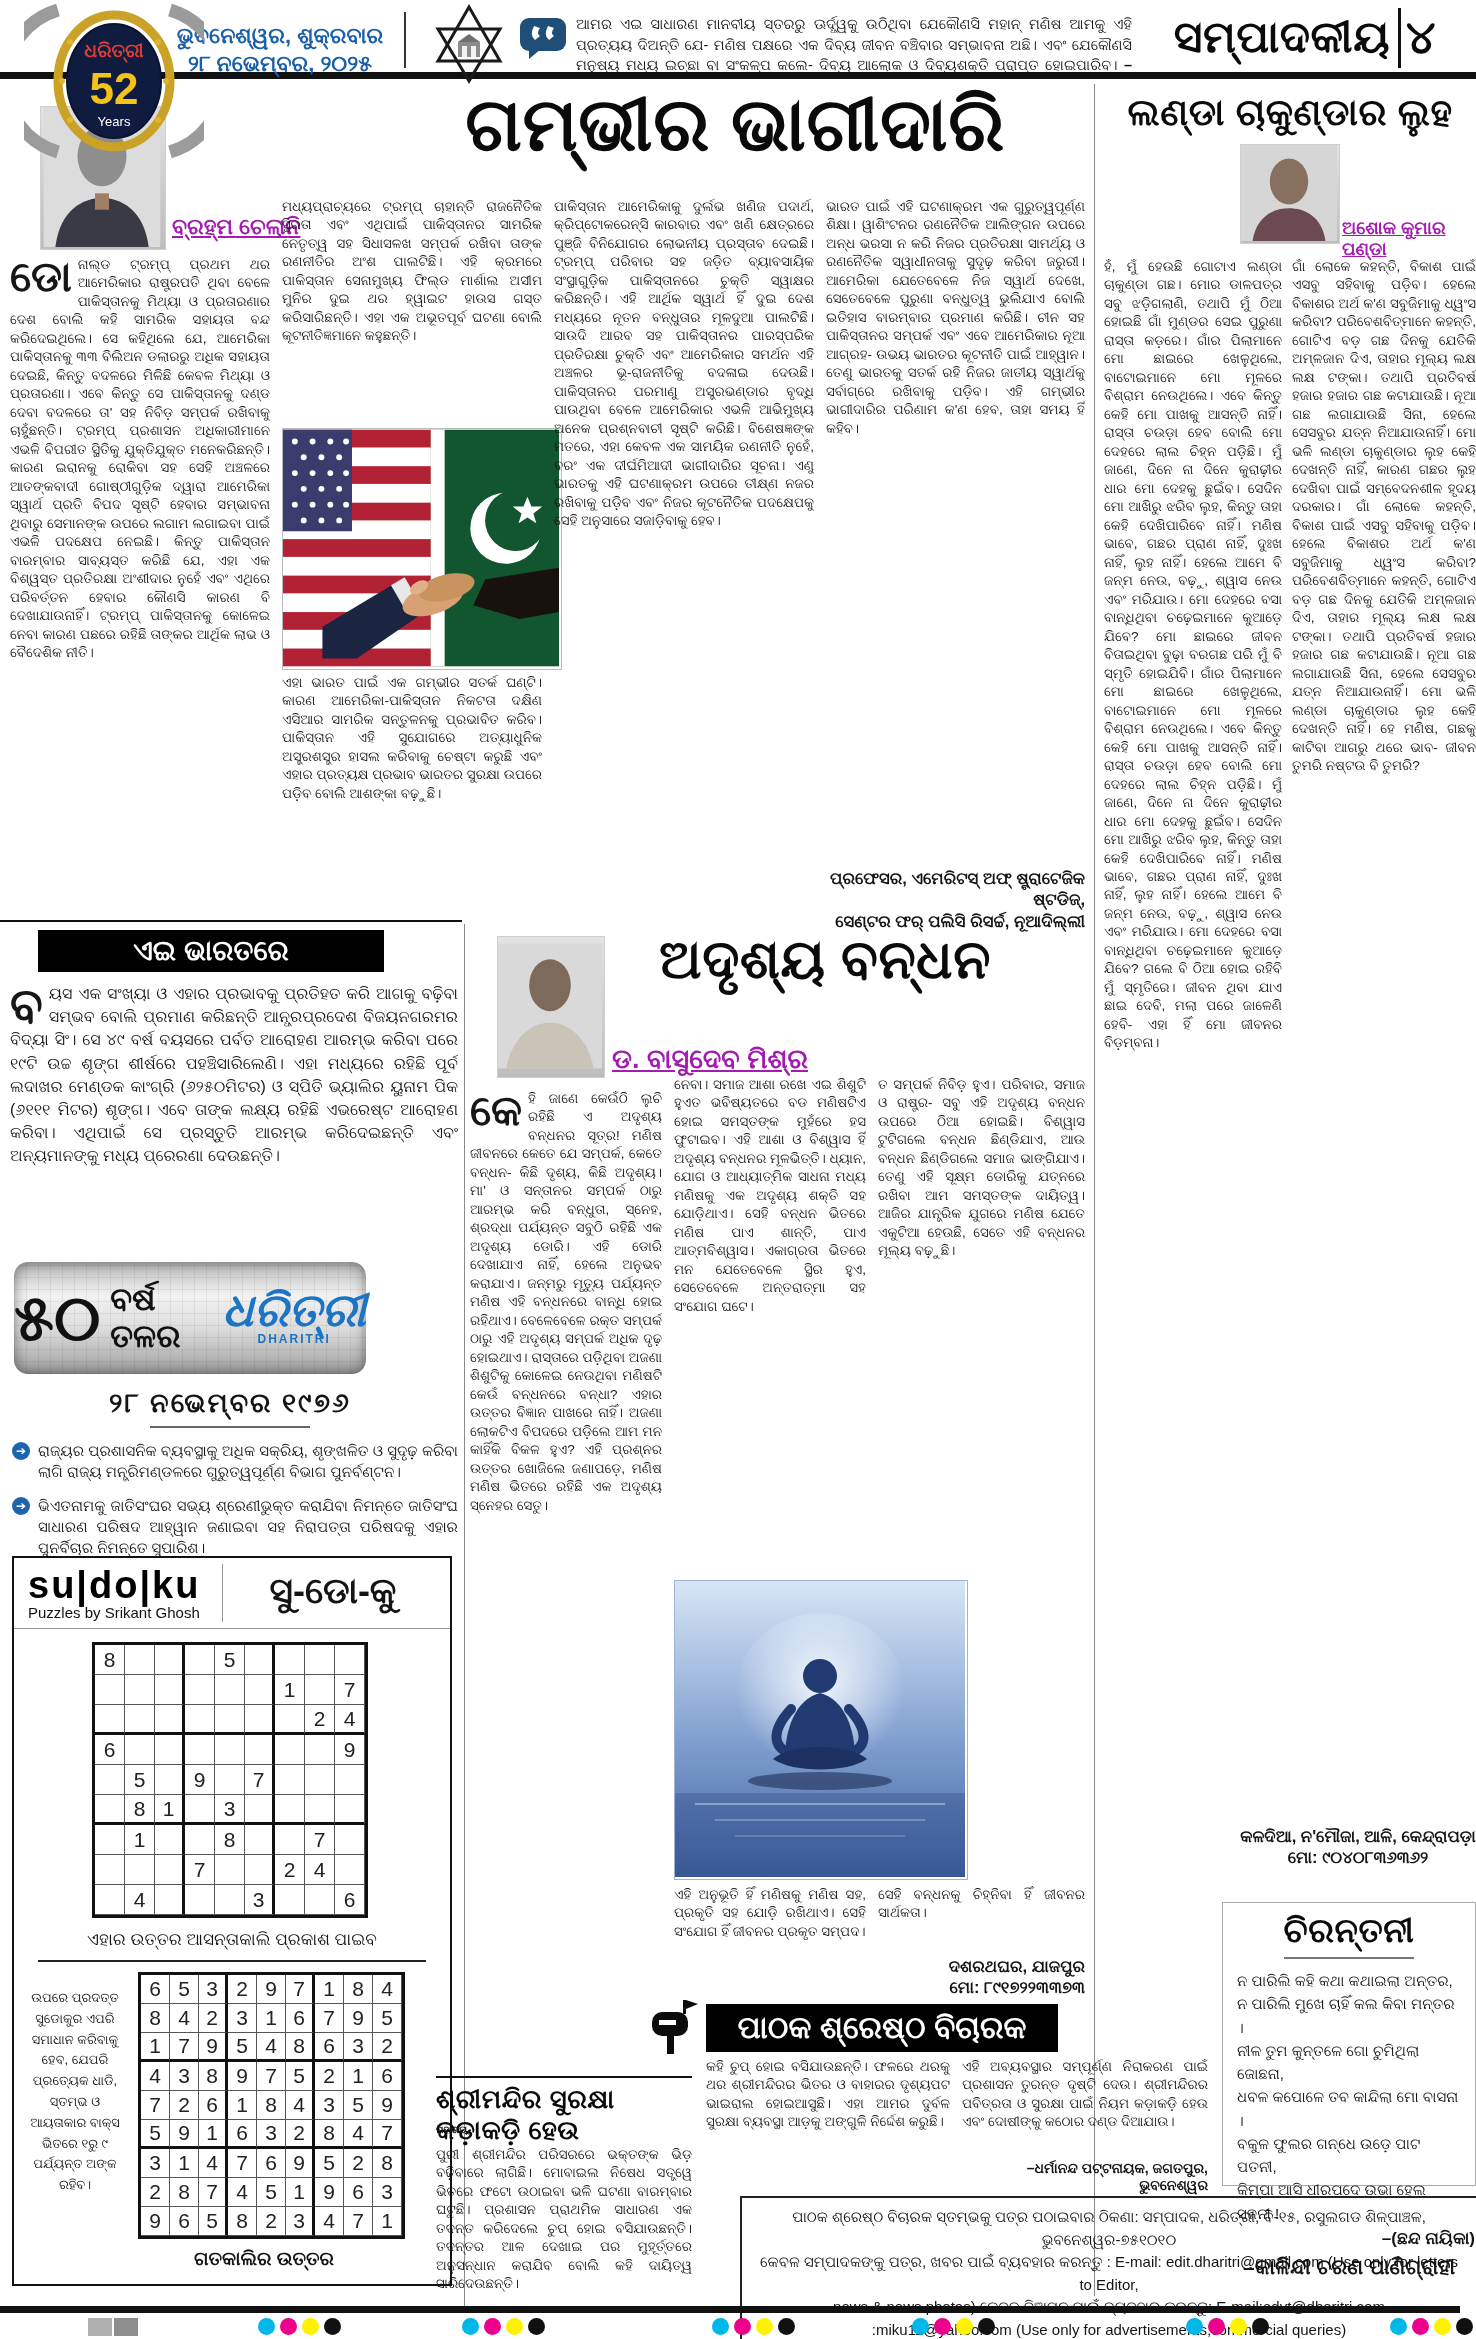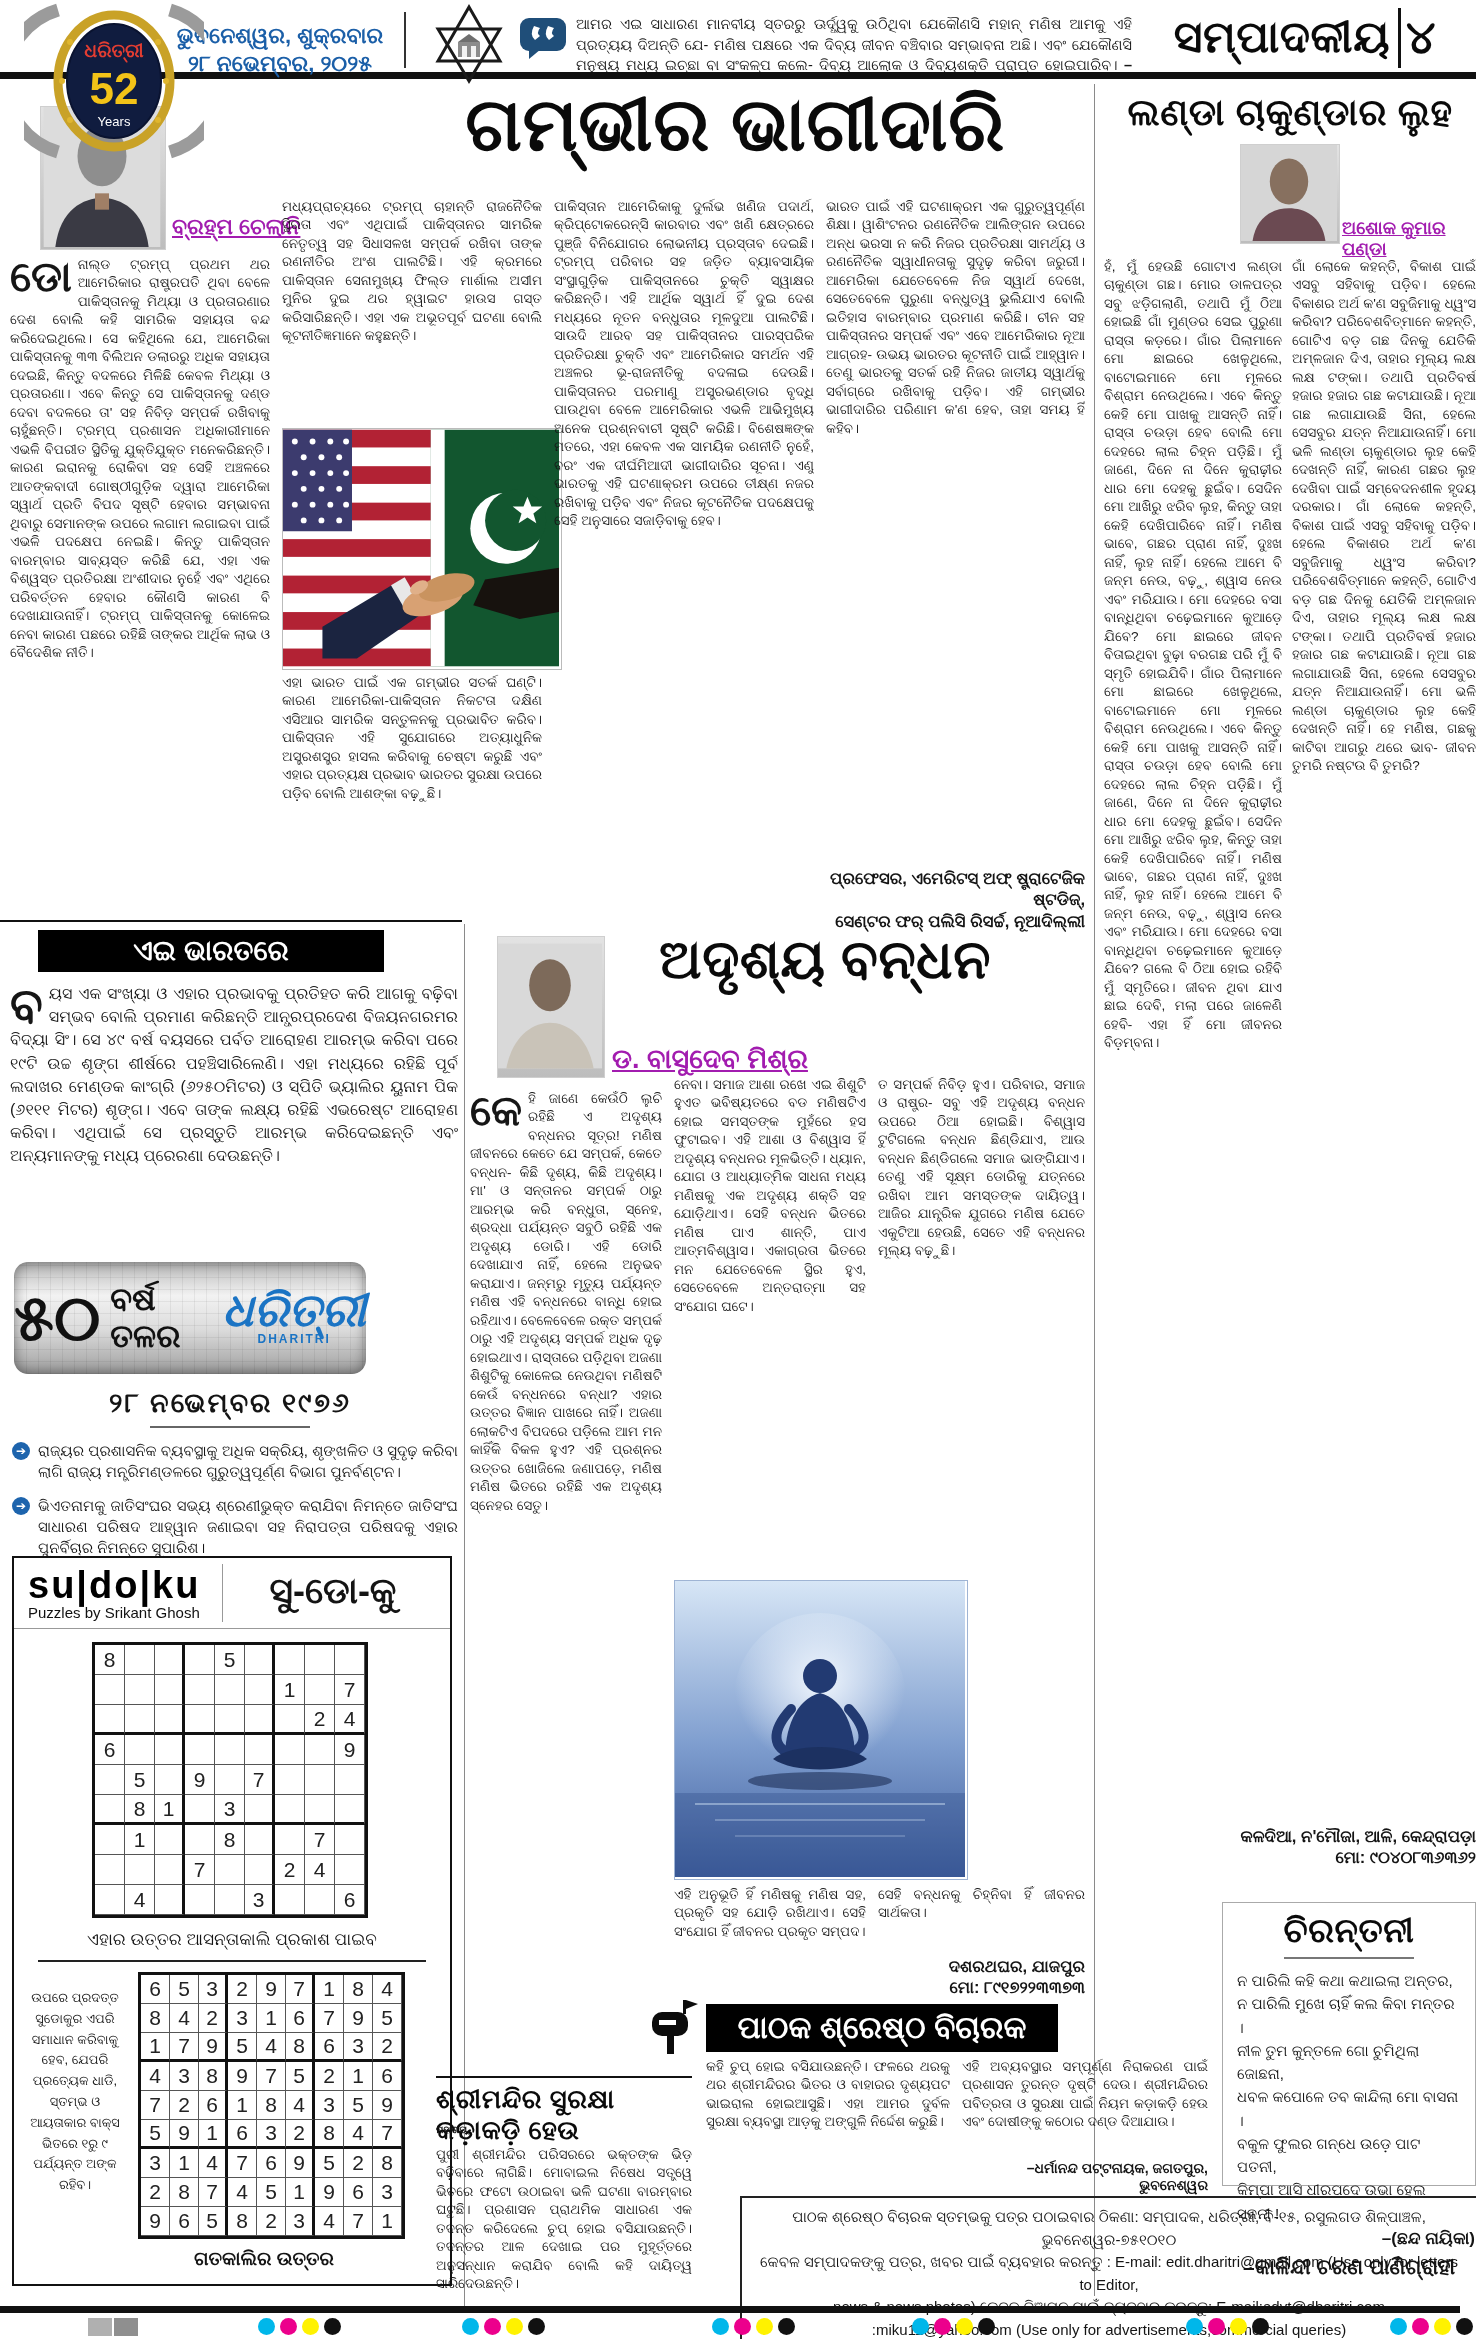--- a/index.html
+++ b/index.html
@@ -188,21 +188,21 @@
     <svg width="96" height="96" viewBox="0 0 100 100">
       <rect width="100" height="100" fill="#d6d6d6"></rect>
       <ellipse cx="50" cy="38" rx="20" ry="24" fill="#87705f"></ellipse>
       <path d="M12,100 C16,74 34,66 50,66 C66,66 84,74 88,100 Z" fill="#6b4a52"></path>
     </svg>
   </div>
   <div class="abs byline" style="left:1342px;top:218px;width:134px;font-size:18px;">ଅଶୋକ କୁମାର ପଣ୍ଡା</div>
 
   <div class="abs jt" style="left:1104px;top:258px;width:178px;height:1920px;">ହଁ, ମୁଁ ହେଉଛି ଗୋଟାଏ ଲଣ୍ଡା ଚାକୁଣ୍ଡା ଗଛ। ମୋର ଡାଳପତ୍ର ସବୁ ଝଡ଼ିଗଲାଣି, ତଥାପି ମୁଁ ଠିଆ ହୋଇଛି ଗାଁ ମୁଣ୍ଡର ସେଇ ପୁରୁଣା ରାସ୍ତା କଡ଼ରେ। ଗାଁର ପିଲାମାନେ ମୋ ଛାଇରେ ଖେଳୁଥିଲେ, ବାଟୋଇମାନେ ମୋ ମୂଳରେ ବିଶ୍ରାମ ନେଉଥିଲେ। ଏବେ କିନ୍ତୁ କେହି ମୋ ପାଖକୁ ଆସନ୍ତି ନାହିଁ। ରାସ୍ତା ଚଉଡ଼ା ହେବ ବୋଲି ମୋ ଦେହରେ ଲାଲ ଚିହ୍ନ ପଡ଼ିଛି। ମୁଁ ଜାଣେ, ଦିନେ ନା ଦିନେ କୁରାଢ଼ୀର ଧାର ମୋ ଦେହକୁ ଛୁଇଁବ। ସେଦିନ ମୋ ଆଖିରୁ ଝରିବ ଲୁହ, କିନ୍ତୁ ତାହା କେହି ଦେଖିପାରିବେ ନାହିଁ। ମଣିଷ ଭାବେ, ଗଛର ପ୍ରାଣ ନାହିଁ, ଦୁଃଖ ନାହିଁ, ଲୁହ ନାହିଁ। ହେଲେ ଆମେ ବି ଜନ୍ମ ନେଉ, ବଢ଼ୁ, ଶ୍ୱାସ ନେଉ ଏବଂ ମରିଯାଉ। ମୋ ଦେହରେ ବସା ବାନ୍ଧିଥିବା ଚଢ଼େଇମାନେ କୁଆଡ଼େ ଯିବେ? ମୋ ଛାଇରେ ଜୀବନ ବିତାଇଥିବା ବୁଢ଼ା ବରଗଛ ପରି ମୁଁ ବି ସ୍ମୃତି ହୋଇଯିବି। ଗାଁର ପିଲାମାନେ ମୋ ଛାଇରେ ଖେଳୁଥିଲେ, ବାଟୋଇମାନେ ମୋ ମୂଳରେ ବିଶ୍ରାମ ନେଉଥିଲେ। ଏବେ କିନ୍ତୁ କେହି ମୋ ପାଖକୁ ଆସନ୍ତି ନାହିଁ। ରାସ୍ତା ଚଉଡ଼ା ହେବ ବୋଲି ମୋ ଦେହରେ ଲାଲ ଚିହ୍ନ ପଡ଼ିଛି। ମୁଁ ଜାଣେ, ଦିନେ ନା ଦିନେ କୁରାଢ଼ୀର ଧାର ମୋ ଦେହକୁ ଛୁଇଁବ। ସେଦିନ ମୋ ଆଖିରୁ ଝରିବ ଲୁହ, କିନ୍ତୁ ତାହା କେହି ଦେଖିପାରିବେ ନାହିଁ। ମଣିଷ ଭାବେ, ଗଛର ପ୍ରାଣ ନାହିଁ, ଦୁଃଖ ନାହିଁ, ଲୁହ ନାହିଁ। ହେଲେ ଆମେ ବି ଜନ୍ମ ନେଉ, ବଢ଼ୁ, ଶ୍ୱାସ ନେଉ ଏବଂ ମରିଯାଉ। ମୋ ଦେହରେ ବସା ବାନ୍ଧିଥିବା ଚଢ଼େଇମାନେ କୁଆଡ଼େ ଯିବେ? ଗଲେ ବି ଠିଆ ହୋଇ ରହିବି ମୁଁ ସ୍ମୃତିରେ। ଜୀବନ ଥିବା ଯାଏ ଛାଇ ଦେବି, ମଲା ପରେ ଜାଳେଣି ହେବି- ଏହା ହିଁ ମୋ ଜୀବନର ବିଡ଼ମ୍ବନା।</div>
   <div class="abs jt" style="left:1292px;top:258px;width:184px;height:1560px;">ଗାଁ ଲୋକେ କହନ୍ତି, ବିକାଶ ପାଇଁ ଏସବୁ ସହିବାକୁ ପଡ଼ିବ। ହେଲେ ବିକାଶର ଅର୍ଥ କ'ଣ ସବୁଜିମାକୁ ଧ୍ୱଂସ କରିବା? ପରିବେଶବିତ୍‌ମାନେ କହନ୍ତି, ଗୋଟିଏ ବଡ଼ ଗଛ ଦିନକୁ ଯେତିକି ଅମ୍ଳଜାନ ଦିଏ, ତାହାର ମୂଲ୍ୟ ଲକ୍ଷ ଲକ୍ଷ ଟଙ୍କା। ତଥାପି ପ୍ରତିବର୍ଷ ହଜାର ହଜାର ଗଛ କଟାଯାଉଛି। ନୂଆ ଗଛ ଲଗାଯାଉଛି ସିନା, ହେଲେ ସେସବୁର ଯତ୍ନ ନିଆଯାଉନାହିଁ। ମୋ ଭଳି ଲଣ୍ଡା ଚାକୁଣ୍ଡାର ଲୁହ କେହି ଦେଖନ୍ତି ନାହିଁ, କାରଣ ଗଛର ଲୁହ ଦେଖିବା ପାଇଁ ସମ୍ବେଦନଶୀଳ ହୃଦୟ ଦରକାର। ଗାଁ ଲୋକେ କହନ୍ତି, ବିକାଶ ପାଇଁ ଏସବୁ ସହିବାକୁ ପଡ଼ିବ। ହେଲେ ବିକାଶର ଅର୍ଥ କ'ଣ ସବୁଜିମାକୁ ଧ୍ୱଂସ କରିବା? ପରିବେଶବିତ୍‌ମାନେ କହନ୍ତି, ଗୋଟିଏ ବଡ଼ ଗଛ ଦିନକୁ ଯେତିକି ଅମ୍ଳଜାନ ଦିଏ, ତାହାର ମୂଲ୍ୟ ଲକ୍ଷ ଲକ୍ଷ ଟଙ୍କା। ତଥାପି ପ୍ରତିବର୍ଷ ହଜାର ହଜାର ଗଛ କଟାଯାଉଛି। ନୂଆ ଗଛ ଲଗାଯାଉଛି ସିନା, ହେଲେ ସେସବୁର ଯତ୍ନ ନିଆଯାଉନାହିଁ। ମୋ ଭଳି ଲଣ୍ଡା ଚାକୁଣ୍ଡାର ଲୁହ କେହି ଦେଖନ୍ତି ନାହିଁ। ହେ ମଣିଷ, ଗଛକୁ କାଟିବା ଆଗରୁ ଥରେ ଭାବ- ଜୀବନ ତୁମରି ନଷ୍ଟଉ ବି ତୁମରି?</div>
-  <div class="abs rt sig" style="left:1240px;top:1826px;width:236px;">
+  <div class="abs rt sig" style="left:1240px;top:1826px;width:236px;text-align:center;">
     <div>କଳଦିଆ, ନ'ମୌଜା, ଆଳି, କେନ୍ଦ୍ରାପଡ଼ା</div>
     <div>ମୋ: ୯୦୪୦୮୩୬୩୬୨</div>
   </div>
 
   <div class="abs" style="left:1222px;top:1902px;width:252px;height:282px;border:1px solid #aaa;background:#fff;">
     <div class="ctr headline" style="font-size:34px;margin-top:8px;">ଚିରନ୍ତନୀ</div>
     <div style="width:130px;height:2px;background:#777;margin:6px auto 10px;"></div>
     <div id="poem" style="padding:0 14px;">
         <div class="poem-line">ନ ପାରିଲି କହି କଥା କଥାଇଲା ଅନ୍ତର,</div>
         <div class="poem-line">ନ ପାରିଲି ମୁଖେ ଚାହିଁ କଲ କିବା ମନ୍ତର ।</div>

